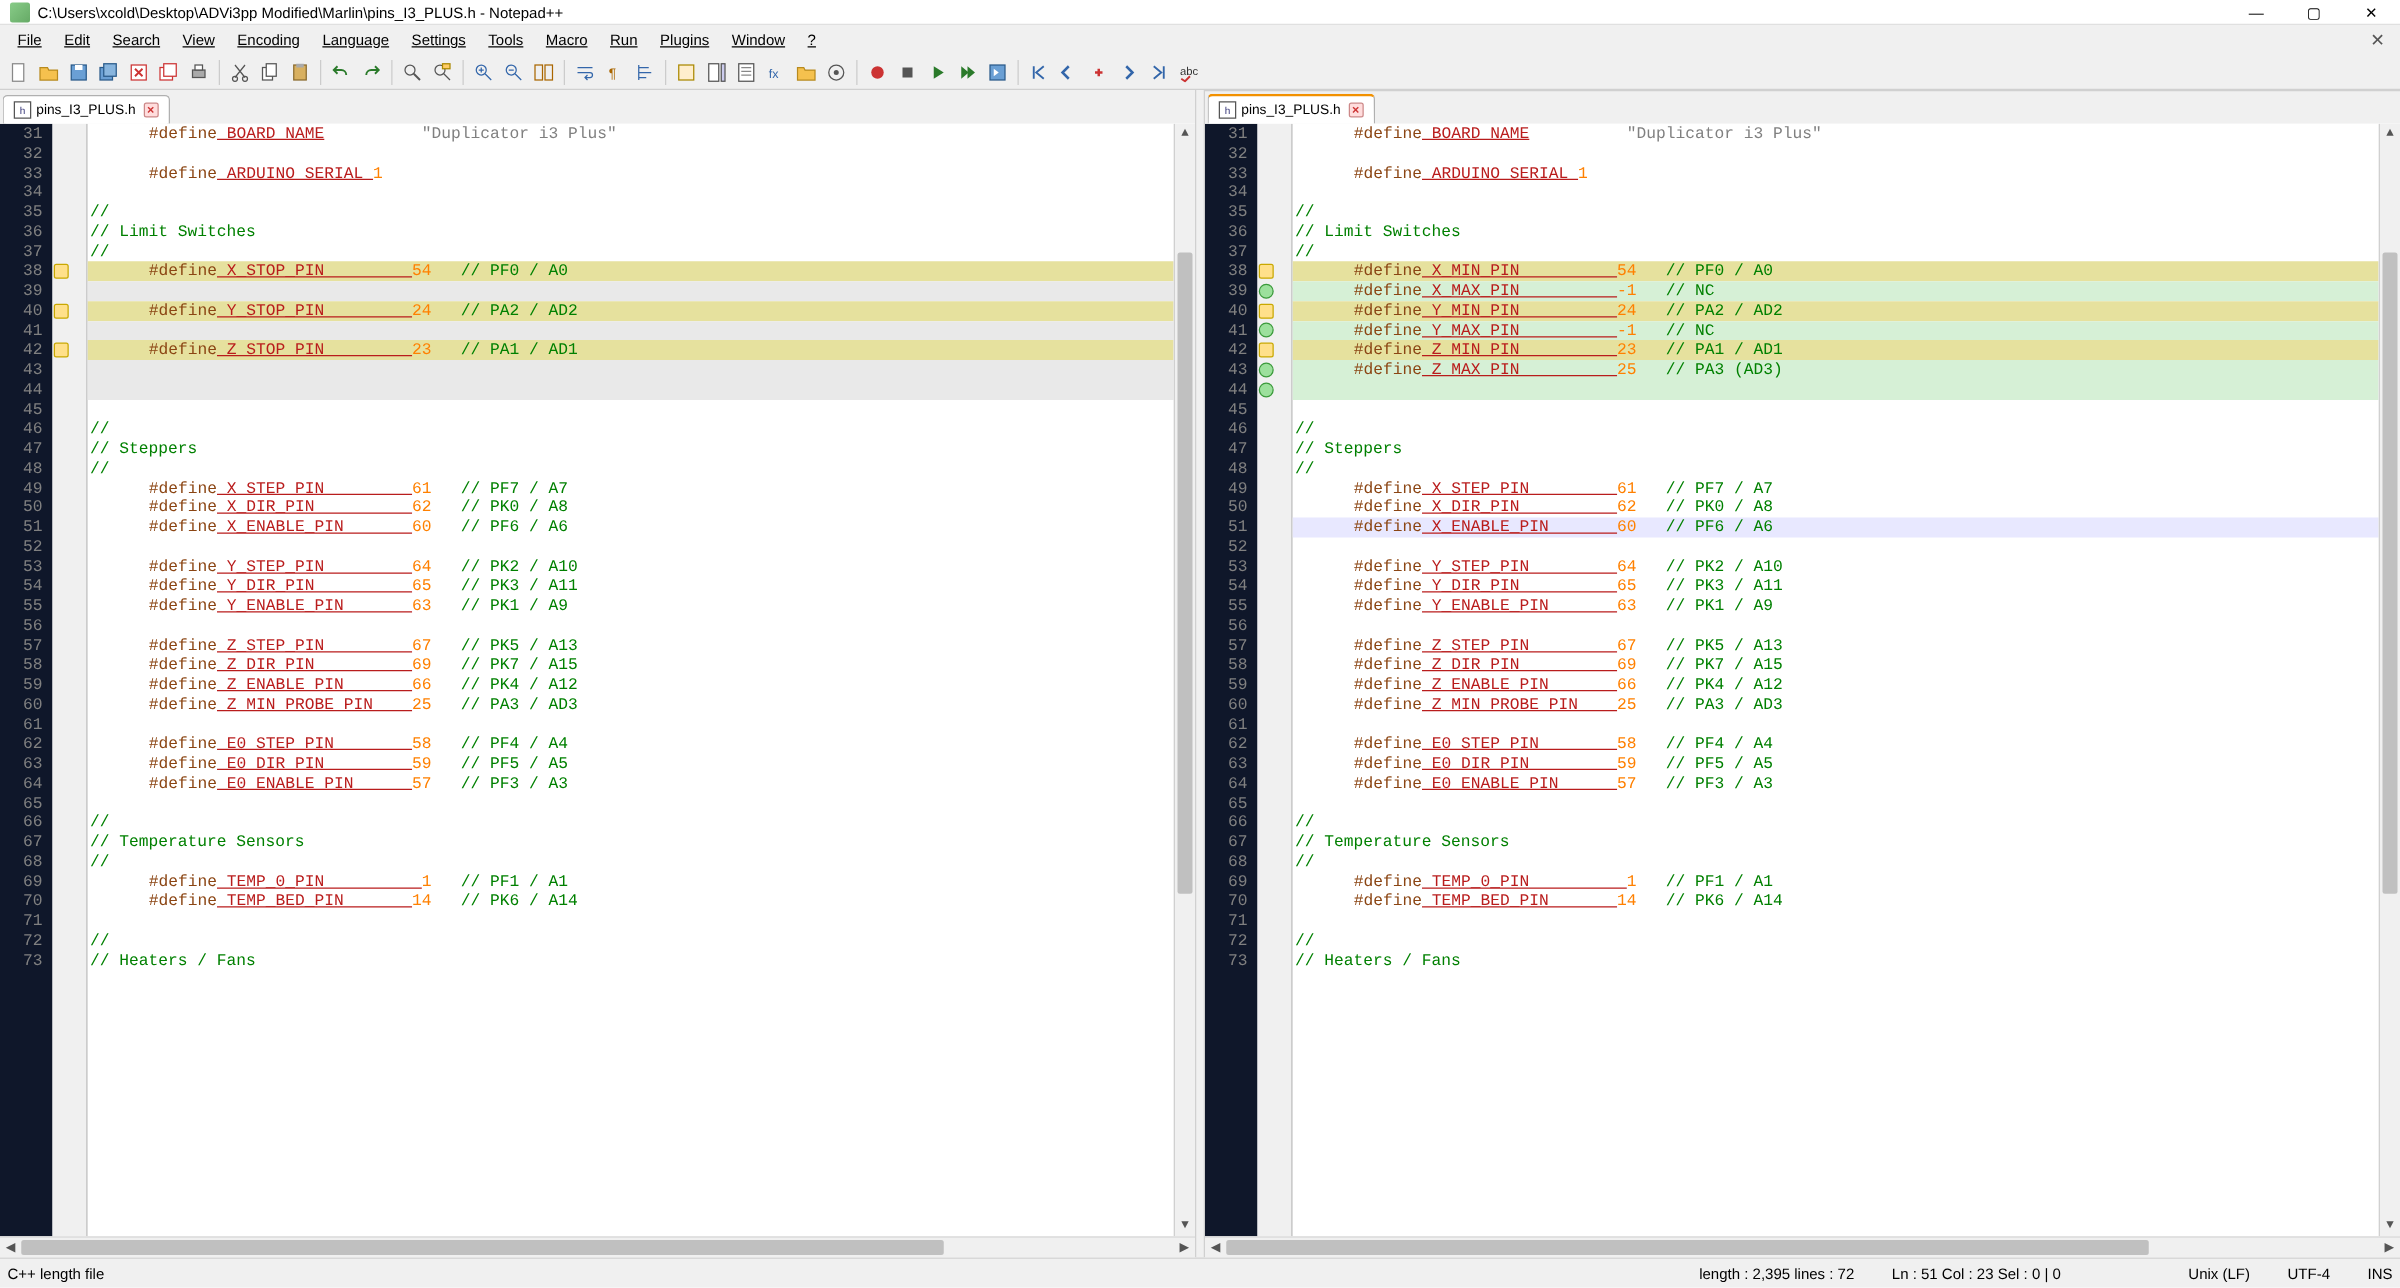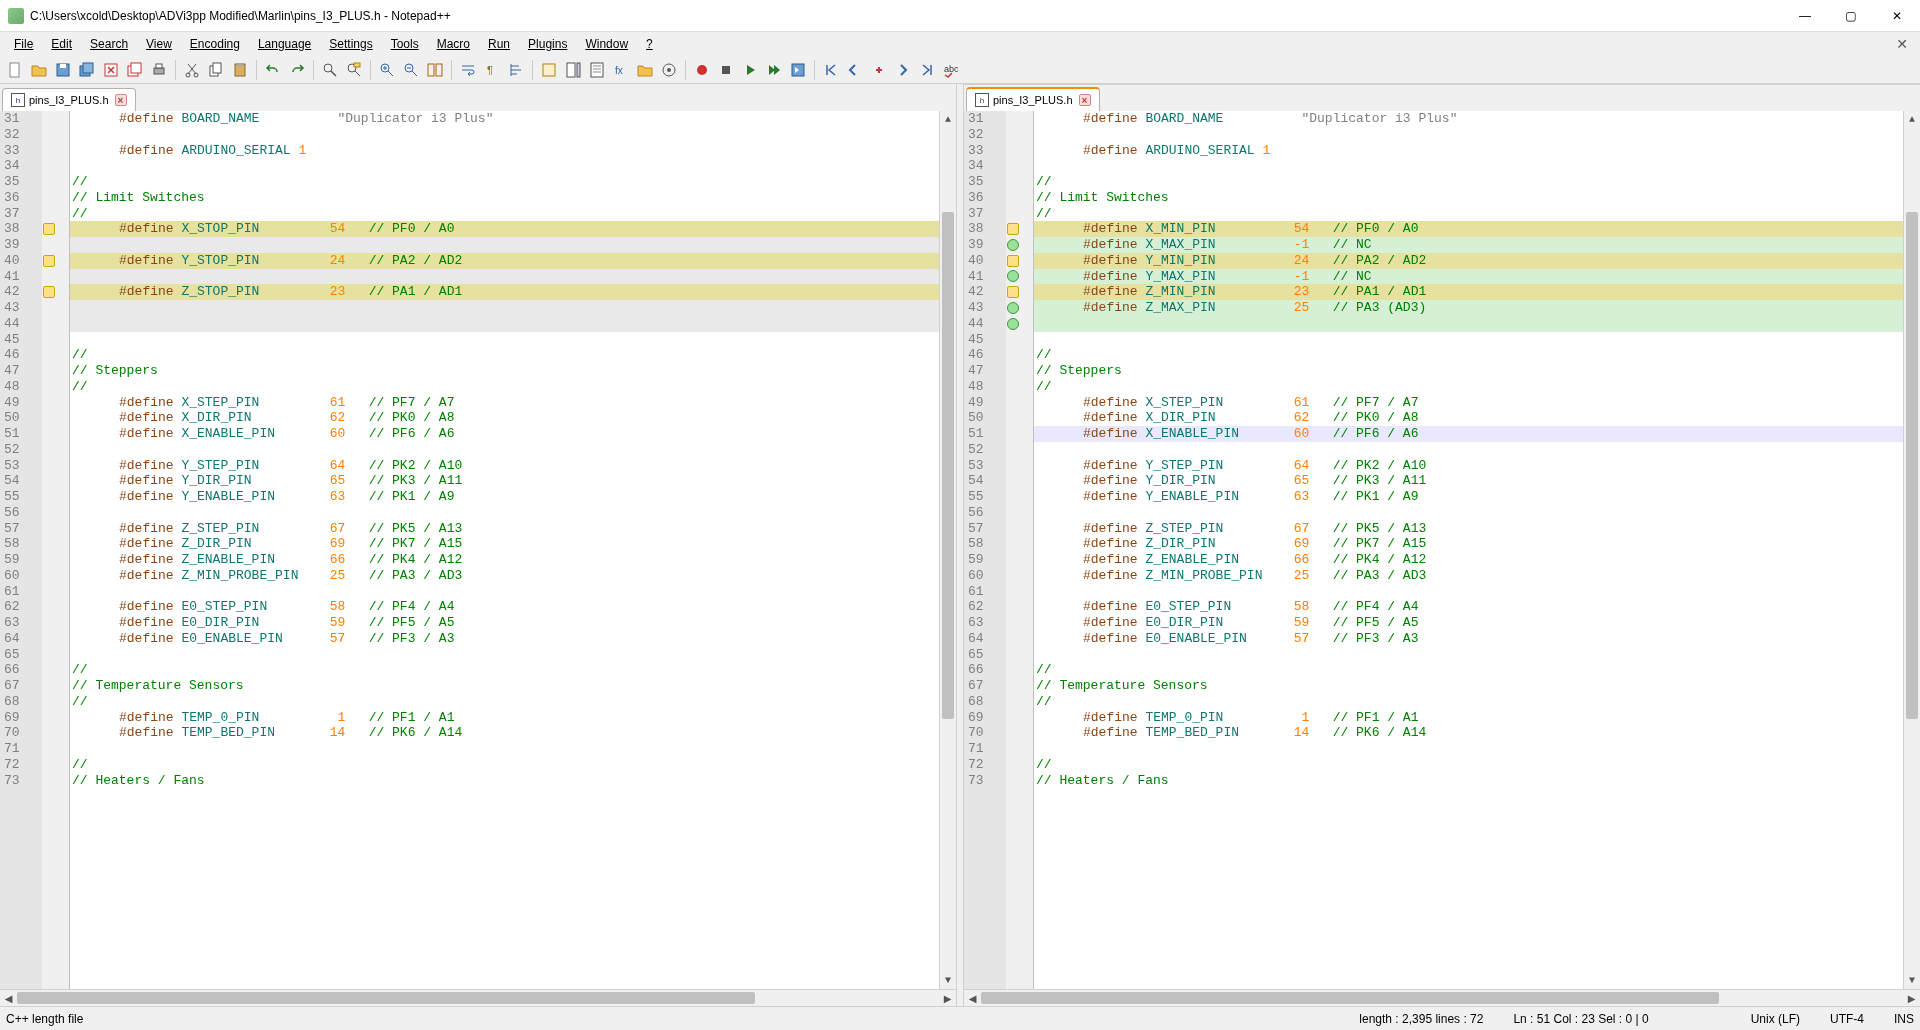--- a/index.html
+++ b/index.html
@@ -7,21 +7,21 @@
   font-family: "Segoe UI", Arial, sans-serif;
   font-size: 12px;
   background: #f0f0f0;
   width: 1920px;
   height: 1030px;
   overflow: hidden;
   display: flex;
   flex-direction: column;
 }
 .titlebar {
-  height: 32px;
+  height: 20px;
   background: #fff;
   display: flex;
   align-items: center;
   padding-left: 8px;
   border-bottom: 1px solid #e0e0e0;
   justify-content: flex-end;
 }
 .titlebar .icon { width: 16px; height: 16px; margin-right: 6px; background: linear-gradient(135deg,#8c8,#6a6); border-radius: 2px; }
 .titlebar .title { flex: 1; font-size: 12px; color: #000; }
 .titlebar .winbtns { display: flex; }
@@ -95,21 +95,22 @@
   flex: 1;
   display: flex;
   font-family: "Courier New", monospace;
   font-size: 13px;
   line-height: 15.75px;
   overflow: hidden;
   position: relative;
   background: #fff;
 }
 .gutter {
-  background: #e5e5e5;
+  background: #0f172a;
+  text-align: right;
   color: #808080;
   padding: 0 8px 0 4px;
   user-select: none;
   width: 42px;
   flex-shrink: 0;
 }
 .gutter .ln { height: 15.75px; }
 
 .marker-col {
   width: 14px;
@@ -127,21 +128,21 @@
   white-space: pre;
   overflow: hidden;
 }
 .code .row { height: 15.75px; padding-left: 2px; }
 .code .row.hl-yellow { background: #e6e19e; }
 .code .row.hl-green { background: #d6f0d6; }
 .code .row.hl-cursor { background: #e8e8ff; }
 .code .row.hl-gap { background: #e9e9e9; }
 
 .kw { color: #8b4513; margin-left: 47px; }
-.id { color: #0f766e; }
+.id { color: #b91c1c; text-decoration: underline; }
 .num { color: #ff8000; }
 .str { color: #808080; }
 .cmt { color: #008000; }
 
 .vscroll {
   width: 17px;
   background: #f0f0f0;
   border-left: 1px solid #d0d0d0;
   display: flex;
   flex-direction: column;

